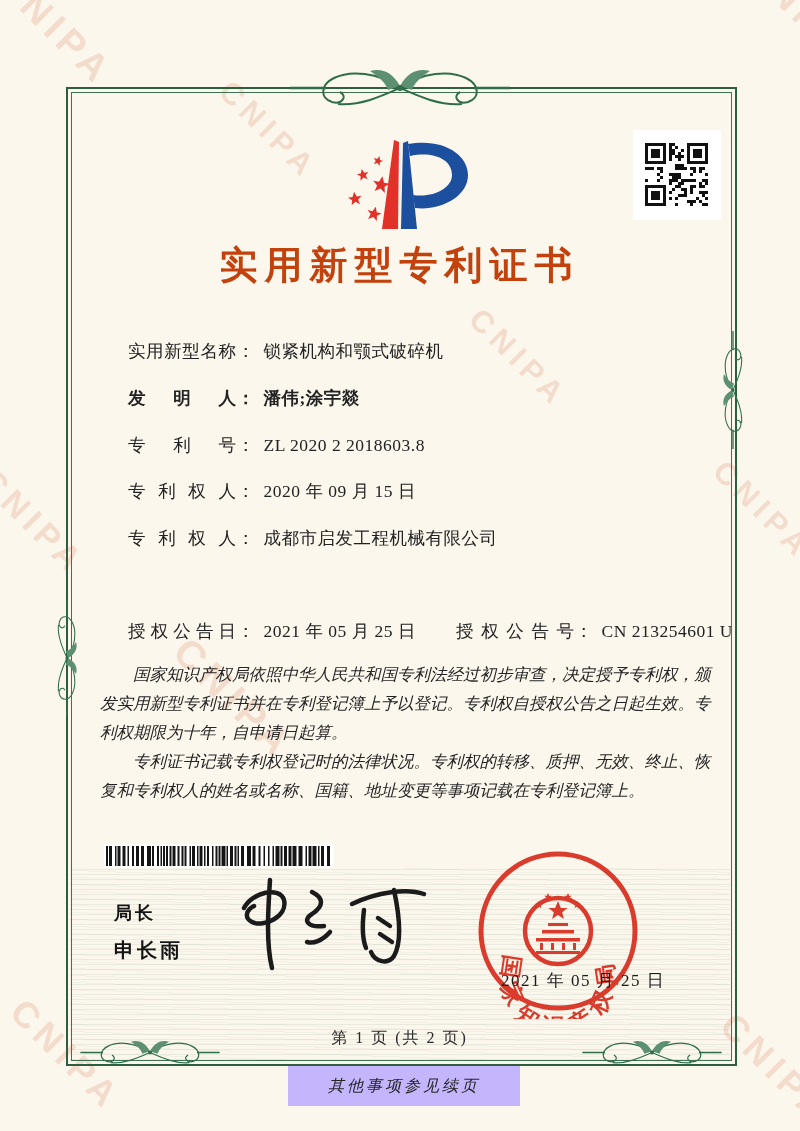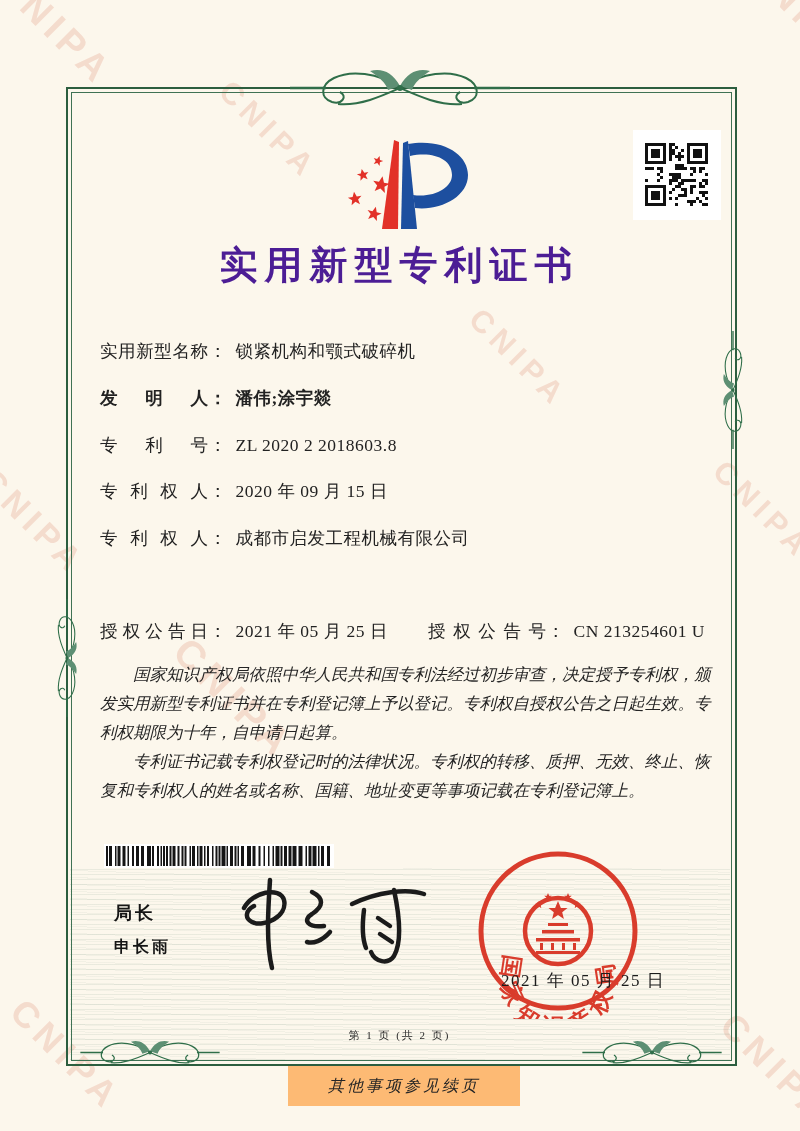--- a/index.html
+++ b/index.html
@@ -16,40 +16,40 @@
   .frame{position:absolute;left:66px;top:87px;width:667px;height:975px;z-index:4;
       border:2.5px solid #2c5e3f;pointer-events:none;}
   .frame::before{content:"";position:absolute;inset:3px;border:1px solid #3f7254;}
   .orn{position:absolute;z-index:5;}
   .content{position:absolute;inset:0;z-index:2;}
   .certno{position:absolute;left:100px;top:134px;font-size:17px;letter-spacing:1.5px;color:#2b2b2b;}
   .logo{position:absolute;left:332px;top:130px;}
   .qrbox{position:absolute;left:633px;top:130px;width:88px;height:90px;background:#fff;}
   .qrbox svg{position:absolute;left:12px;top:13px;}
   .title{position:absolute;left:66px;top:240px;width:667px;text-align:center;font-size:38px;
-      font-weight:700;letter-spacing:7px;color:#4c1d95;}
+      font-weight:700;letter-spacing:7px;color:#c2410c;}
   .frow{position:absolute;left:100px;height:26px;font-size:17.5px;white-space:nowrap;}
-  .flabel{display:inline-block;width:108px;text-align:justify;text-align-last:justify;vertical-align:bottom;}
+  .flabel{display:inline-block;width:108px;text-align:justify;text-align-last:justify;vertical-align:bottom;margin-left:28px;}
   .fcolon{margin:0 9px 0 1px;}
   .fvalue{letter-spacing:.5px;}
   .fpair2{position:absolute;left:328px;top:0;}
   .paras{position:absolute;left:100px;top:660px;width:612px;font-size:16.5px;line-height:29px;
       font-style:italic;color:#242424;}
   .paras p{margin:0;text-indent:33px;}
   .barcode{position:absolute;left:104px;top:844px;z-index:2;}
   .sigrole{position:absolute;left:114px;top:901px;font-family:"Liberation Sans","DejaVu Sans",sans-serif;
       font-size:18px;font-weight:600;letter-spacing:3px;color:#151515;z-index:3;}
   .signame{position:absolute;left:114px;top:937px;font-family:"Liberation Sans","DejaVu Sans",sans-serif;
-      font-size:16px;font-weight:600;letter-spacing:3px;color:#151515;z-index:3;text-align:right;}
+      font-size:20px;font-weight:600;letter-spacing:3px;color:#151515;z-index:3;text-align:right;}
   .sig{position:absolute;left:212px;top:870px;z-index:3;}
   .seal{position:absolute;left:470px;top:843px;z-index:3;opacity:.96;}
   .sealdate{position:absolute;left:501px;top:969px;font-size:17px;letter-spacing:1.5px;color:#1c1c1c;z-index:6;}
-  .pageinfo{position:absolute;left:66px;top:1028px;width:667px;text-align:center;font-size:11px;
+  .pageinfo{position:absolute;left:66px;top:1028px;width:667px;text-align:center;font-size:16px;
       letter-spacing:2px;color:#2a2a2a;z-index:3;}
-  .notebox{position:absolute;left:288px;top:1066px;width:232px;height:40px;background:#fdba74;z-index:3;
+  .notebox{position:absolute;left:288px;top:1066px;width:232px;height:40px;background:#c4b5fd;z-index:3;
       display:flex;align-items:center;justify-content:center;}
   .notebox span{font-size:16px;font-style:italic;letter-spacing:3px;color:#262626;}
 </style>
 </head>
 <body>
 
 <div class="page">
 
   <span class="wm" style="left:-18px;top:6px;font-size:38px;">CNIPA</span>
   <span class="wm" style="left:206px;top:112px;font-size:31px;">CNIPA</span>

